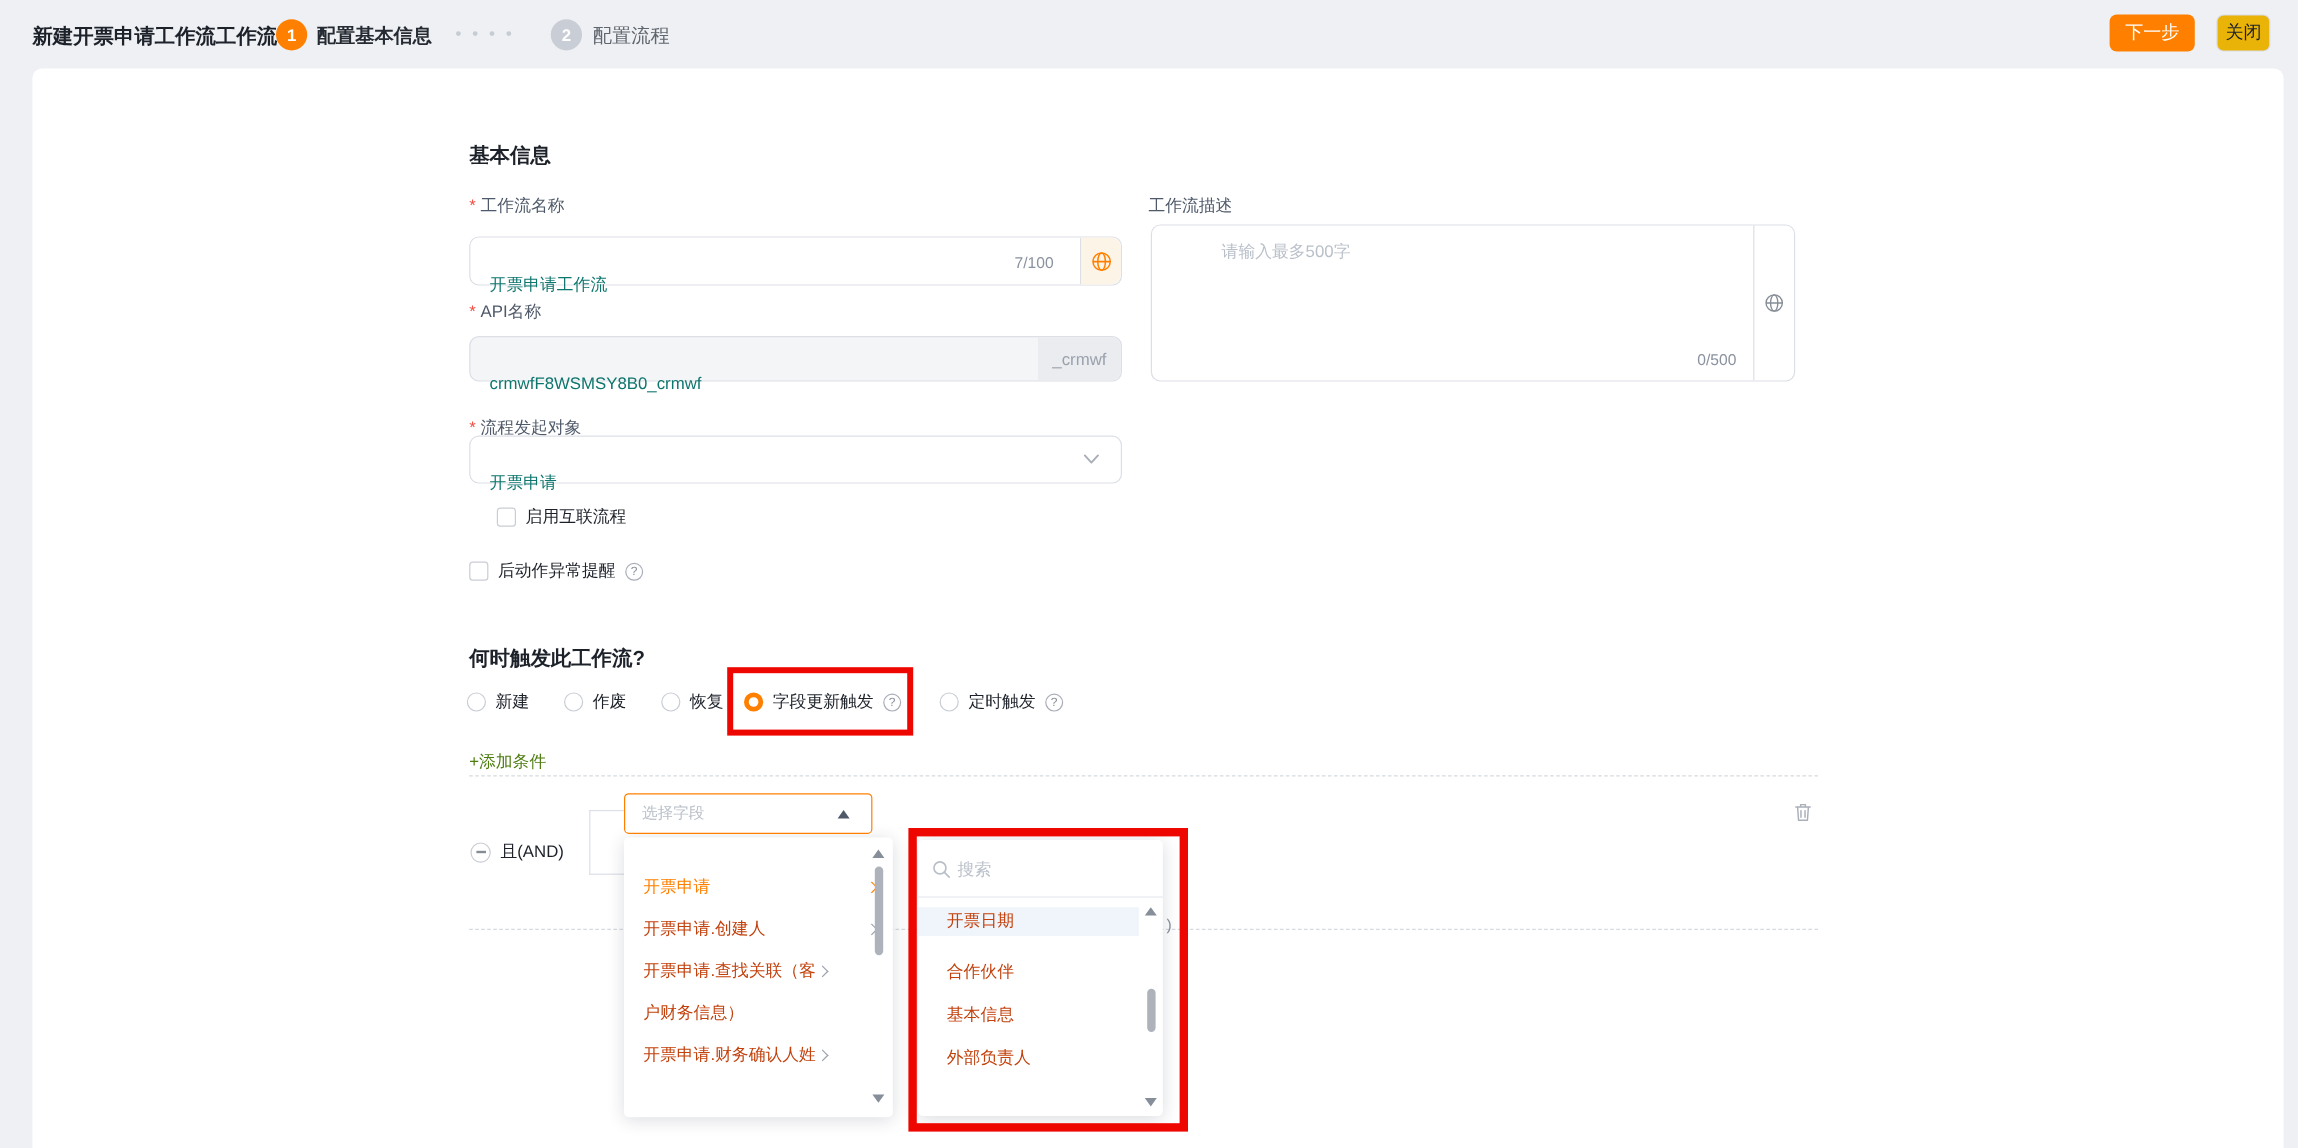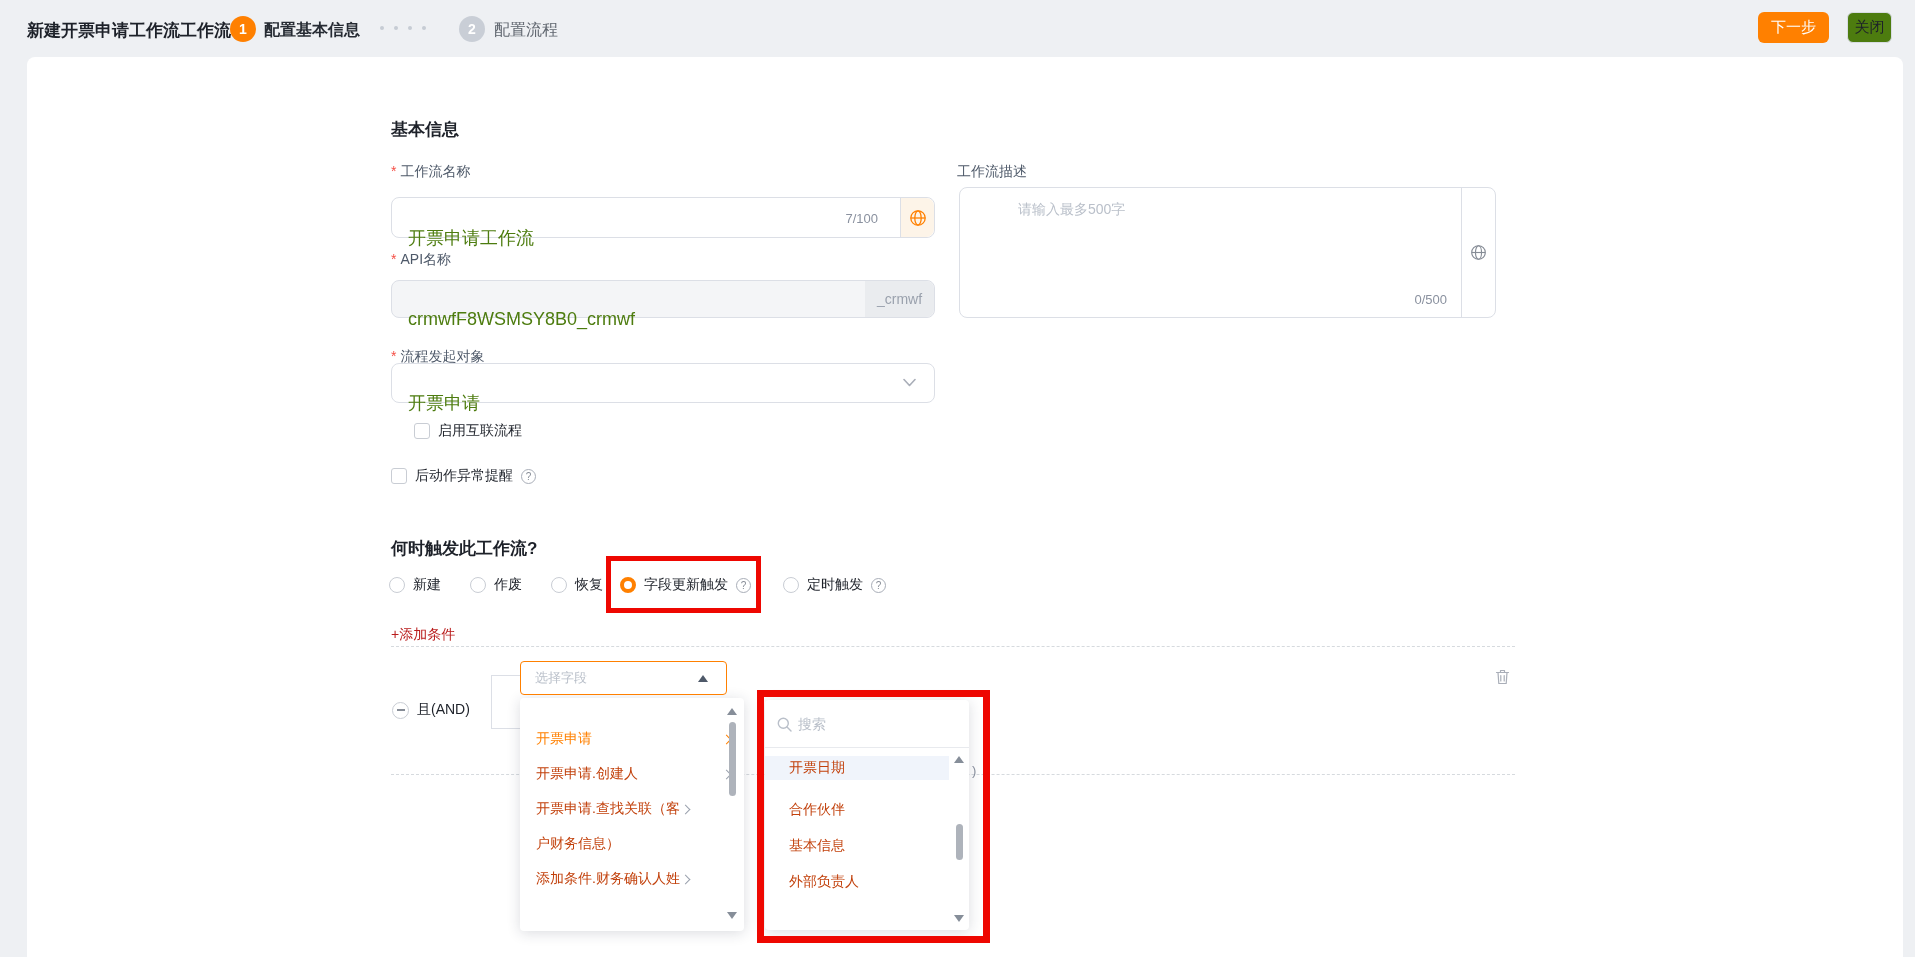--- a/index.html
+++ b/index.html
@@ -9,35 +9,35 @@
   .card { position:absolute; left:27px; top:57px; width:1876px; height:900px; background:#fff; border-radius:8px 8px 0 0; }
   .title { font-size:17px; font-weight:bold; color:#1d2129; white-space:nowrap; }
   .step-circle { width:26px; height:26px; border-radius:50%; color:#fff; font-size:14px; font-weight:bold; display:flex; align-items:center; justify-content:center; }
   .step-on { background:#ff8000; }
   .step-off { background:#c9ced6; }
   .step-label-on { font-size:16px; font-weight:bold; color:#262b33; }
   .step-label-off { font-size:16px; color:#60666f; }
   .dot { width:4px; height:4px; border-radius:50%; background:#c6ccd4; position:absolute; top:26px; }
   .btn { position:absolute; top:12px; height:31px; border-radius:6px; font-size:15px; display:flex; align-items:center; justify-content:center; cursor:pointer; }
   .btn-primary { background:#ff8000; color:#fff; }
-  .btn-plain { background:#4d7c0f; border:1px solid #d8dce3; color:#1d2129;text-align:center; }
+  .btn-plain { background:#eab308; border:1px solid #d8dce3; color:#1d2129;text-align:center; }
   .sec-title { font-size:17px; font-weight:bold; color:#1d2129; }
   .f-label { font-size:14px; color:#4e5969; }
   .req { color:#f54e45; margin-right:4px; }
   .inp { position:absolute; background:#fff; border:1px solid #dcdfe6; border-radius:8px; display:flex; align-items:center; }
-  .inp-text { font-size:18px; color:#4d7c0f;margin-top:40px; }
+  .inp-text { font-size:14px; color:#0f766e;margin-top:40px; }
   .counter { font-size:13px; color:#8a919f; }
   .ph { color:#bac0ca; }
   .chk { width:16px; height:16px; border:1px solid #c9cdd4; border-radius:3px; background:#fff; flex:none; }
   .radio { width:16px; height:16px; border:1px solid #c9cdd4; border-radius:50%; background:#fff; flex:none; }
   .radio.sel { border:4.5px solid #ff8000; }
   .opt-row { position:absolute; display:flex; align-items:center; gap:8px; height:16px; font-size:14px; color:#1d2129; white-space:nowrap; }
   .help { width:15px; height:15px; border:1px solid #a9aeb8; border-radius:50%; color:#868c96; font-size:10px; display:flex; align-items:center; justify-content:center; flex:none; }
   .dashed { position:absolute; border-top:1px dashed #d6dade; height:0; }
-  .link { font-size:14px; color:#b91c1c; cursor:pointer; }
+  .link { font-size:14px; color:#4d7c0f; cursor:pointer; }
   .bracket { position:absolute; border-left:1px solid #dcdfe6; border-top:1px solid #dcdfe6; border-bottom:1px solid #dcdfe6; }
   .panel { position:absolute; background:#fff; border-radius:4px; box-shadow:0 2px 14px rgba(30,40,60,.16); z-index:5; }
   .menu-item { position:absolute; left:16px; right:14px; height:34px; display:flex; align-items:center; font-size:14px; color:#c2410c; white-space:nowrap; }
   .chev { width:7px; height:7px; border-top:1.5px solid #9aa1ad; border-right:1.5px solid #9aa1ad; transform:rotate(45deg); flex:none; }
   .chev.orange { border-color:#ff8000; }
   .sb-track { position:absolute; width:12px; }
   .sb-up, .sb-dn { position:absolute; width:0; height:0; border-left:5px solid transparent; border-right:5px solid transparent; }
   .sb-up { border-bottom:7px solid #868e99; }
   .sb-dn { border-top:7px solid #868e99; }
   .sb-thumb { position:absolute; width:7px; border-radius:4px; background:#aeb3bb; }
@@ -181,21 +181,21 @@
       <span class="chev"></span>
   </div>
   <div class="menu-item" style="top:94px;">
     <span>开票申请.查找关联（客</span>
       <span class="chev" style="margin-left:2px;"></span>
   </div>
   <div class="menu-item" style="top:129px;">
     <span>户财务信息）</span>
   </div>
   <div class="menu-item" style="top:164px;">
-    <span>添加条件.财务确认人姓</span>
+    <span>开票申请.财务确认人姓</span>
       <span class="chev" style="margin-left:2px;"></span>
   </div>
   <div class="sb-track" style="right:6px; top:0; height:233px;">
     <span class="sb-up" style="left:1px; top:10px;"></span>
     <span class="sb-thumb" style="left:2.5px; top:24px; height:74px;"></span>
     <span class="sb-dn" style="left:1px; bottom:12px;"></span>
   </div>
 </div>
 
 <div class="panel" style="left:765px; top:700px; width:204px; height:230px;">

